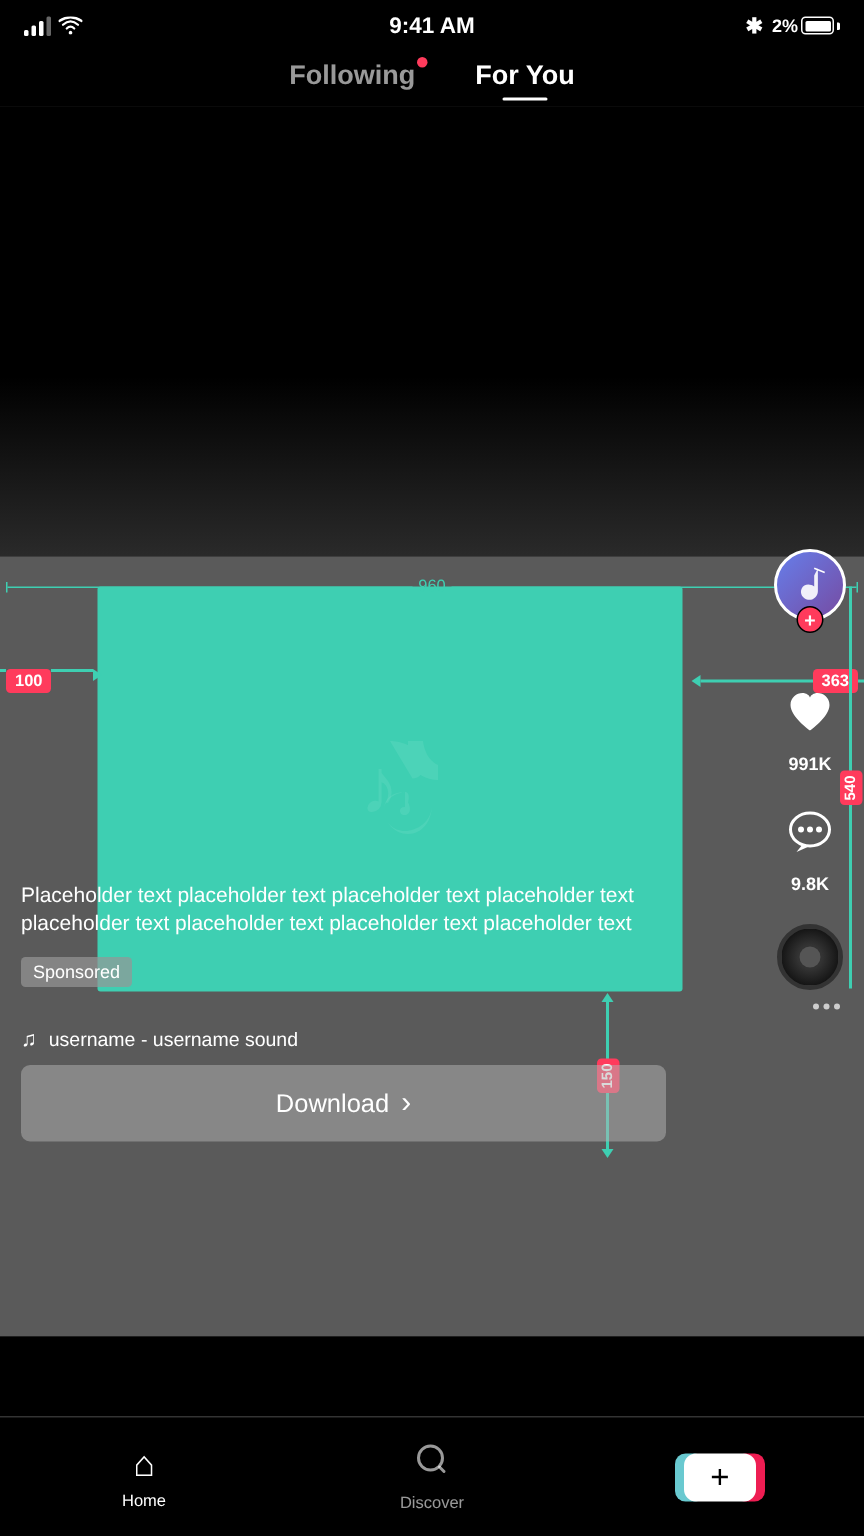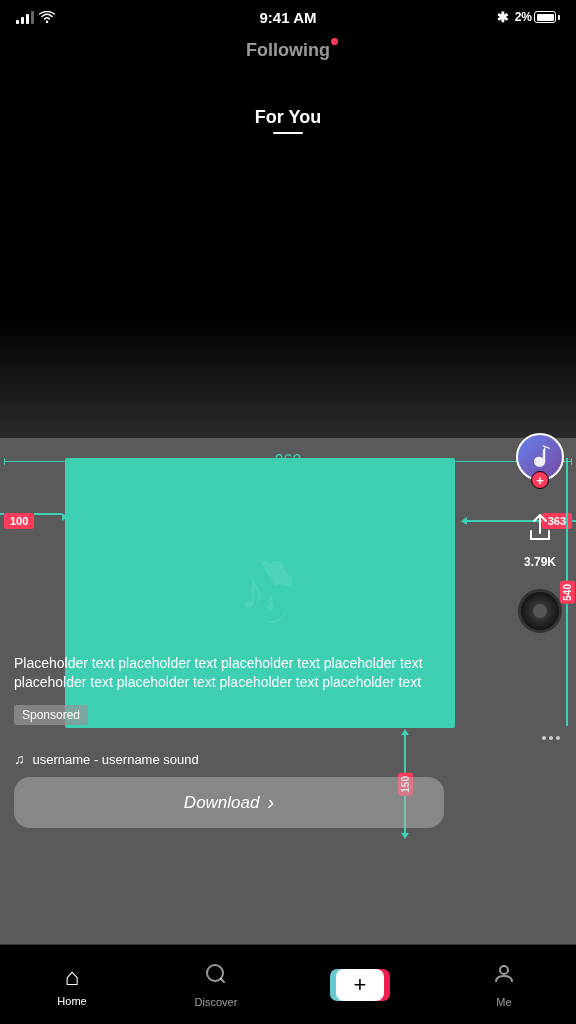--- a/index.html
+++ b/index.html
@@ -49,21 +49,20 @@
     
     .top-nav {
       display: flex;
       justify-content: center;
       align-items: center;
       gap: 40px;
       padding: 8px 0 4px;
       background: transparent;
       position: relative;
       z-index: 10;
-      flex-direction: column;
     }
     .nav-tab {
       font-size: 18px;
       font-weight: 600;
       color: rgba(255,255,255,0.6);
       position: relative;
       cursor: pointer;
       padding-bottom: 6px;
     }
     .nav-tab.active {
@@ -284,28 +283,27 @@
       color: #fff;
     }
 
     .download-btn {
       display: flex;
       align-items: center;
       justify-content: center;
       gap: 8px;
       background: rgba(180,180,180,0.5);
       border: none;
-      border-radius: 16px;
+      border-radius: 6px;
       padding: 14px 20px;
       width: 430px;
       cursor: pointer;
       color: #fff;
       font-size: 17px;
       font-weight: 500;
-      font-style: italic;
     }
     .download-arrow { font-size: 16px; }
 
     
     .more-options {
       position: absolute;
       right: 16px;
       bottom: 218px;
       display: flex;
       gap: 3px;
@@ -404,21 +402,21 @@
         <path d="M40 10 C40 10, 55 10, 60 20 C65 30, 60 35, 55 35 C60 35, 68 40, 68 52 C68 64, 58 70, 50 70 C42 70, 36 64, 36 56 C36 48, 42 44, 50 44 L50 54 C47 54, 46 56, 47 58 C48 60, 52 60, 53 57 C54 54, 52 51, 52 51 L52 10 L62 10 C62 10, 63 22, 72 26 L72 36 C65 36, 58 32, 52 26 L52 51 C52 51, 54 44, 50 44 C46 44, 36 48, 36 56 C36 64, 43 72, 52 72 C61 72, 68 64, 68 52 C68 40, 60 35, 55 35" fill="rgba(255,255,255,0.3)" stroke="none"></path>
 
         <text x="20" y="58" font-size="52" fill="rgba(255,255,255,0.3)" font-family="Arial">♪</text>
       </svg>
     </div>
   </div>
 
   <div style="position:absolute; top:314px; left:4px; right:4px; z-index:6; display:flex; align-items:center;">
     <div style="width:1px;height:7px;background:#3ecfb2;"></div>
     <div style="flex:1;height:1px;background:#3ecfb2;"></div>
-    <span style="color:#3ecfb2;font-size:16px;font-weight:400;padding:0 4px;">960</span>
+    <span style="color:#3ecfb2;font-size:11px;font-weight:400;padding:0 4px;">960</span>
     <div style="flex:1;height:1px;background:#3ecfb2;"></div>
     <div style="width:1px;height:7px;background:#3ecfb2;"></div>
   </div>
 
   <div style="position:absolute;top:375px;left:0;width:68px;z-index:6;display:flex;align-items:flex-start;">
     <div style="width:4px;height:1.5px;background:#3ecfb2;"></div>
     <span class="measure-badge">100</span>
     <div style="flex:1;height:1.5px;background:#3ecfb2;"></div>
     <div style="width:0;height:0;border-top:4px solid transparent;border-bottom:4px solid transparent;border-left:6px solid #3ecfb2;"></div>
   </div>
@@ -450,32 +448,42 @@
       <div class="avatar-btn">
         <svg width="28" height="28" viewBox="0 0 80 80">
 
           <path d="M55 8 L55 52 C55 62 46 70 36 68 C26 66 20 56 24 47 C28 38 40 37 48 43 L48 22 L55 8Z" fill="white" opacity="0.9"></path>
           <path d="M48 8 L68 16" stroke="white" stroke-width="3" fill="none"></path>
         </svg>
       </div>
       <div class="avatar-plus">+</div>
     </div>
 
-
-
-    <div class="action-btn">
-      <div class="action-icon share-icon">
+    <div class="action-btn" style="margin-top:14px;">
+      <div class="action-icon heart-icon">
         <svg width="34" height="34" viewBox="0 0 34 34">
-          <path d="M8 20 L8 28 L26 28 L26 20" stroke="white" stroke-width="2" fill="none" stroke-linecap="round"></path>
-          <path d="M17 4 L17 22" stroke="white" stroke-width="2" stroke-linecap="round"></path>
-          <path d="M11 10 L17 4 L23 10" stroke="white" stroke-width="2" fill="none" stroke-linecap="round" stroke-linejoin="round"></path>
+          <path d="M17 29 C17 29, 4 20, 4 12 C4 7, 8 4, 12 4 C14.5 4, 16.5 5.5, 17 7 C17.5 5.5, 19.5 4, 22 4 C26 4, 30 7, 30 12 C30 20, 17 29, 17 29Z" fill="white" stroke="none"></path>
         </svg>
       </div>
-      <span class="action-count">3.79K</span>
-    </div>
+      <span class="action-count">991K</span>
+    </div>
+
+    <div class="action-btn">
+      <div class="action-icon comment-icon">
+        <svg width="34" height="34" viewBox="0 0 34 34">
+          <ellipse cx="17" cy="15" rx="13" ry="11" fill="none" stroke="white" stroke-width="2"></ellipse>
+          <circle cx="11" cy="15" r="2" fill="white"></circle>
+          <circle cx="17" cy="15" r="2" fill="white"></circle>
+          <circle cx="23" cy="15" r="2" fill="white"></circle>
+          <path d="M12 25 L8 30 L17 26" fill="white"></path>
+        </svg>
+      </div>
+      <span class="action-count">9.8K</span>
+    </div>
+
 
     <div class="music-disc" style="margin-top:4px;">
       <div class="music-disc-inner"></div>
     </div>
   </div>
 
   <div class="more-options">
     <div class="more-dot"></div>
     <div class="more-dot"></div>
     <div class="more-dot"></div>
@@ -511,22 +519,13 @@
   </div>
   <div class="nav-item">
     <div style="position:relative;display:inline-flex;align-items:center;justify-content:center;">
       <div style="position:absolute;left:-6px;top:0;bottom:0;width:20px;background:#69c9d0;border-radius:7px;"></div>
       <div style="position:absolute;right:-6px;top:0;bottom:0;width:20px;background:#ee1d52;border-radius:7px;"></div>
       <div style="width:48px;height:32px;background:#fff;border-radius:8px;display:flex;align-items:center;justify-content:center;z-index:1;position:relative;">
         <span style="font-size:22px;color:#000;font-weight:300;line-height:1;">+</span>
       </div>
     </div>
   </div>
-  <div class="nav-item">
-    <span class="nav-item-icon">
-      <svg width="24" height="24" viewBox="0 0 24 24" fill="none">
-        <circle cx="12" cy="8" r="4" stroke="rgba(255,255,255,0.6)" stroke-width="2"></circle>
-        <path d="M4 20 C4 16, 7 14, 12 14 C17 14, 20 16, 20 20" stroke="rgba(255,255,255,0.6)" stroke-width="2" fill="none"></path>
-      </svg>
-    </span>
-    <span class="nav-item-label">Me</span>
-  </div>
 </div>
 
 </body></html>

